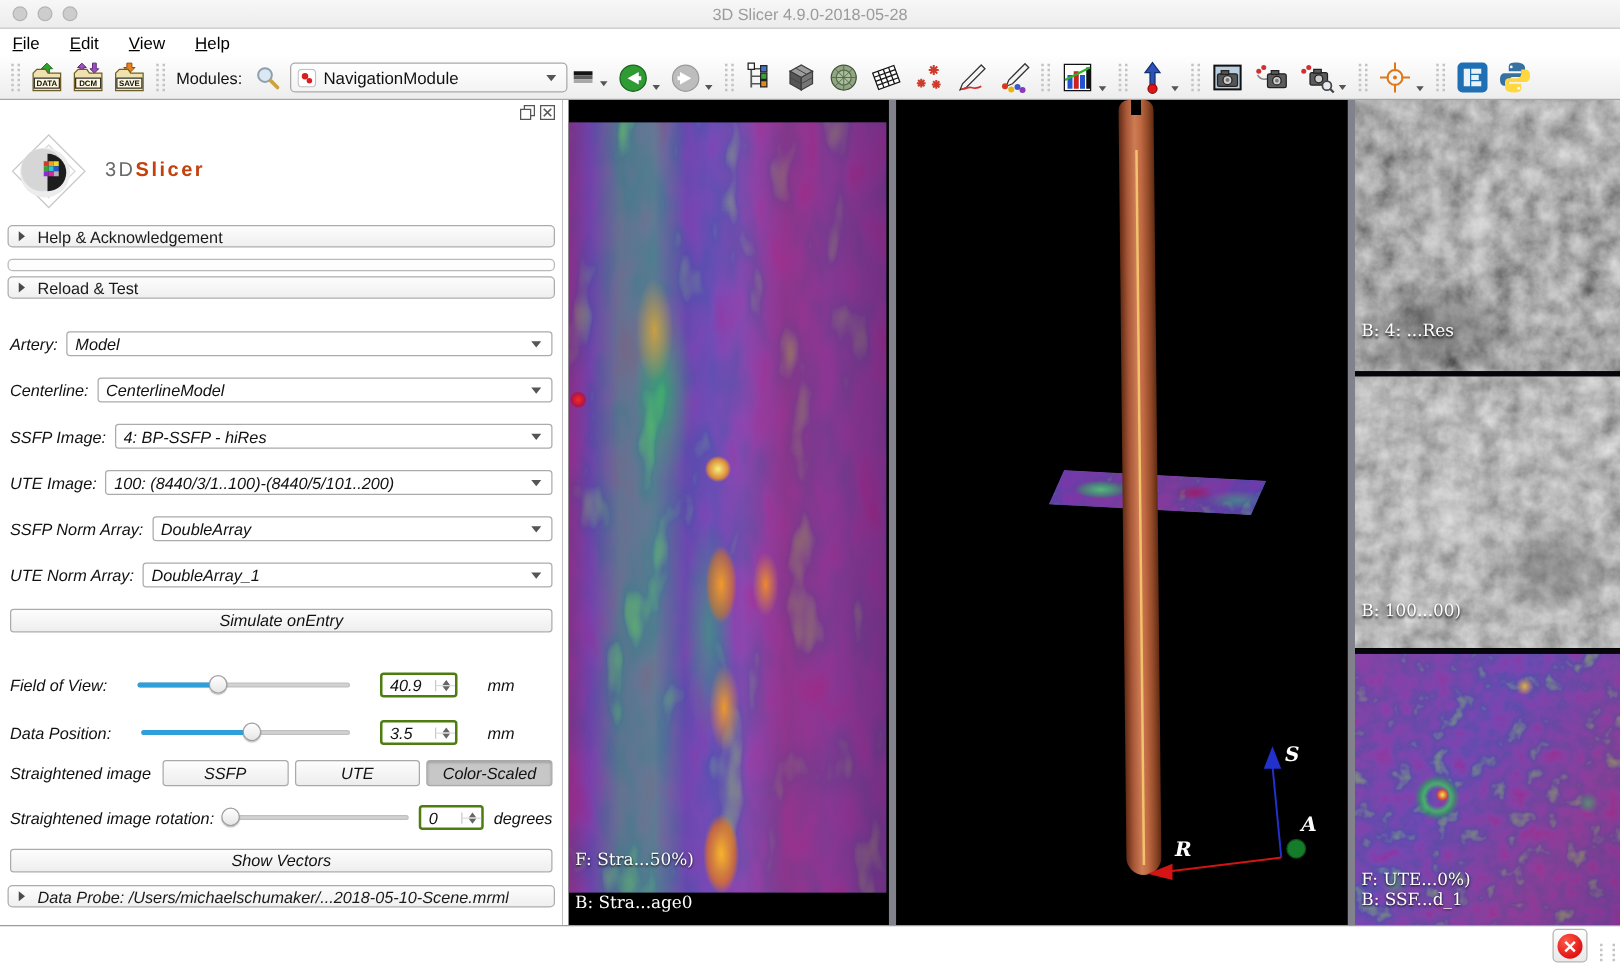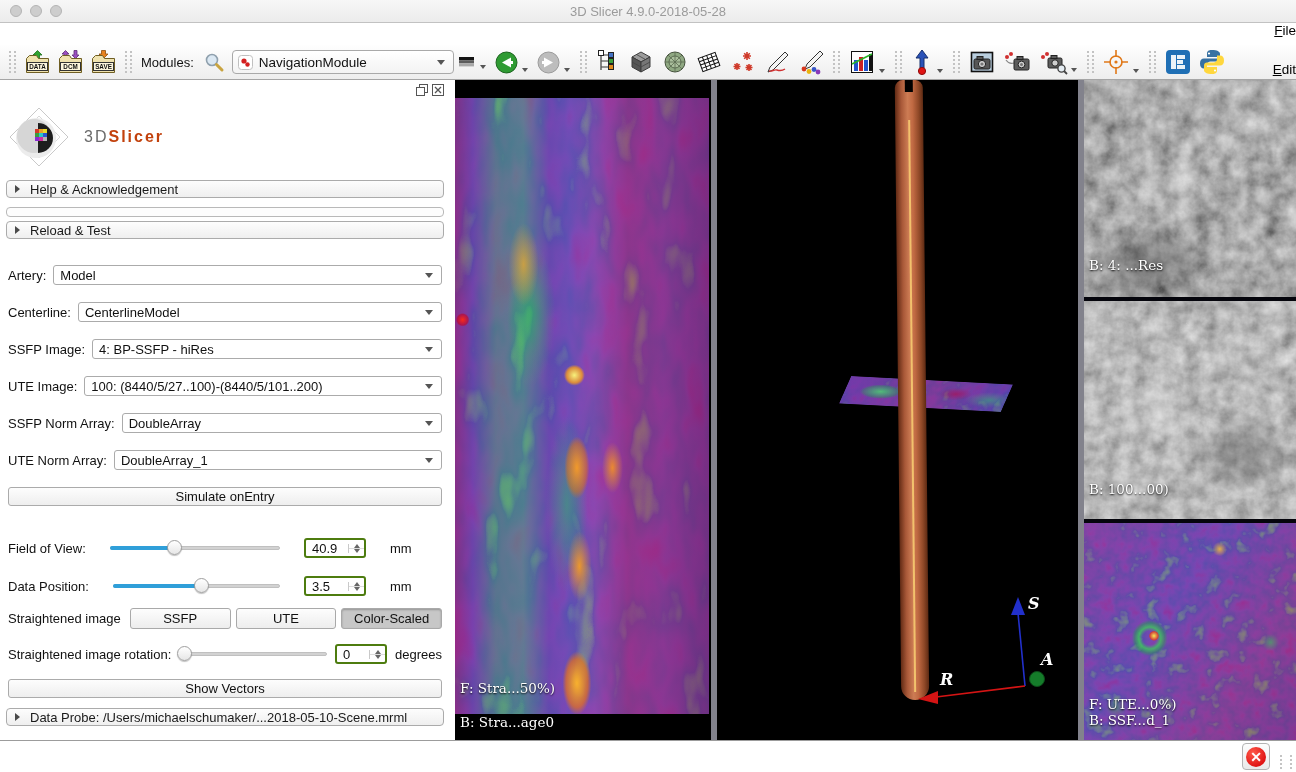--- a/index.html
+++ b/index.html
@@ -6,21 +6,21 @@
   html,body{width:1296px;height:772px;overflow:hidden;}
   body{font-family:"Liberation Sans",sans-serif;background:#fff;position:relative;font-size:13px;color:#111;}
 
   
   .titlebar{height:23px;background:linear-gradient(#f7f7f7,#ececec);border-bottom:1px solid #c2c2c2;position:relative;display:flex;align-items:center;justify-content:center;}
   .traffic{position:absolute;left:10px;top:5px;display:flex;gap:8px;}
   .light{width:12px;height:12px;border-radius:50%;background:#cdcdcd;border:1px solid #b4b4b4;}
   .title-text{color:#9b9b9b;font-size:13px;}
 
   
-  .menubar{height:22px;background:#fff;display:flex;align-items:flex-end;padding-left:10px;gap:24px;flex-direction:column;}
+  .menubar{height:22px;background:#fff;display:flex;align-items:center;padding-left:10px;gap:24px;}
   .menu-item{font-size:13.5px;color:#000;cursor:default;}
   .menu-item u{text-decoration:underline;}
 
   
   .toolbar{height:35px;background:linear-gradient(#fefefe,#ededed);border-bottom:1px solid #a5a5a5;display:flex;align-items:center;padding:0 4px;}
   .grip{width:7px;height:22px;border-left:2px dotted #c3c3c3;border-right:2px dotted #c3c3c3;margin:0 5px;}
   .tbtn{display:flex;align-items:flex-end;margin:0 3px;position:relative;}
   .tbtn svg{display:block;}
   .mini-arrow{width:0;height:0;border-left:3.5px solid transparent;border-right:3.5px solid transparent;border-top:4px solid #555;margin:0 2px 3px 3px;}
   .modules-label{margin:0 6px 0 4px;}
@@ -45,21 +45,21 @@
   .logo-row{display:flex;align-items:center;height:78px;padding-left:8px;margin-bottom:4px;}
   .logo-mark{width:62px;height:62px;position:relative;}
   .logo-text{font-size:16px;letter-spacing:2px;margin-left:14px;color:#6a6a6a;}
   .logo-text b{color:#c2410c;}
   .collapsible{margin:0 6px;height:18px;border:1px solid #ababab;border-radius:4px;background:linear-gradient(#fdfdfd,#efefef);display:flex;align-items:center;padding:0 8px;gap:10px;}
   .tri-right{width:0;height:0;border-top:4px solid transparent;border-bottom:4px solid transparent;border-left:5px solid #4a4a4a;}
   .collapsible .c-label{font-size:13px;color:#1a1a1a;}
   .empty-frame{margin:4px 6px;height:10px;border:1px solid #b9b9b9;border-radius:4px;background:#fdfdfd;}
   .sect-gap{height:5px;}
 
-  .form-area{margin-top:26px;}
+  .form-area{margin-top:26px;font-style:italic;}
   .frow{display:flex;align-items:center;margin:0 8px 17px 8px;gap:7px;}
   .frow .flabel{white-space:nowrap;}
   .combo{flex:1;height:20px;border:1px solid #ababab;border-radius:3px;background:#fff;display:flex;align-items:center;padding:0 8px 0 6px;gap:6px;}
   .combo .combo-val{flex:1;font-size:13px;white-space:nowrap;overflow:hidden;}
   .push-btn{margin:0 8px;height:19px;border:1px solid #ababab;border-radius:3px;background:linear-gradient(#fdfdfd,#eeeeee);display:flex;align-items:center;justify-content:center;font-size:13px;}
 
   .slider-row{display:flex;align-items:center;margin:0 8px 18px 8px;gap:24px;}
   .slider{position:relative;flex:1;height:18px;}
   .slider .track{position:absolute;left:0;right:0;top:7px;height:4px;border-radius:2px;background:#d2d2d2;border:1px solid #c0c0c0;}
   .slider .fill{position:absolute;left:0;top:7px;height:4px;border-radius:2px;background:#2f9fd9;}
@@ -488,21 +488,21 @@
       <div class="frow">
         <span class="flabel">SSFP Image:</span>
         <div class="combo">
           <span class="combo-val">4: BP-SSFP - hiRes</span>
           <span class="combo-caret"></span>
         </div>
       </div>
       <div class="frow">
         <span class="flabel">UTE Image:</span>
         <div class="combo">
-          <span class="combo-val">100: (8440/5/27..100)-(8440/5/101..200)</span>
+          <span class="combo-val">100: (8440/3/1..100)-(8440/5/101..200)</span>
           <span class="combo-caret"></span>
         </div>
       </div>
       <div class="frow">
         <span class="flabel">SSFP Norm Array:</span>
         <div class="combo">
           <span class="combo-val">DoubleArray</span>
           <span class="combo-caret"></span>
         </div>
       </div>

